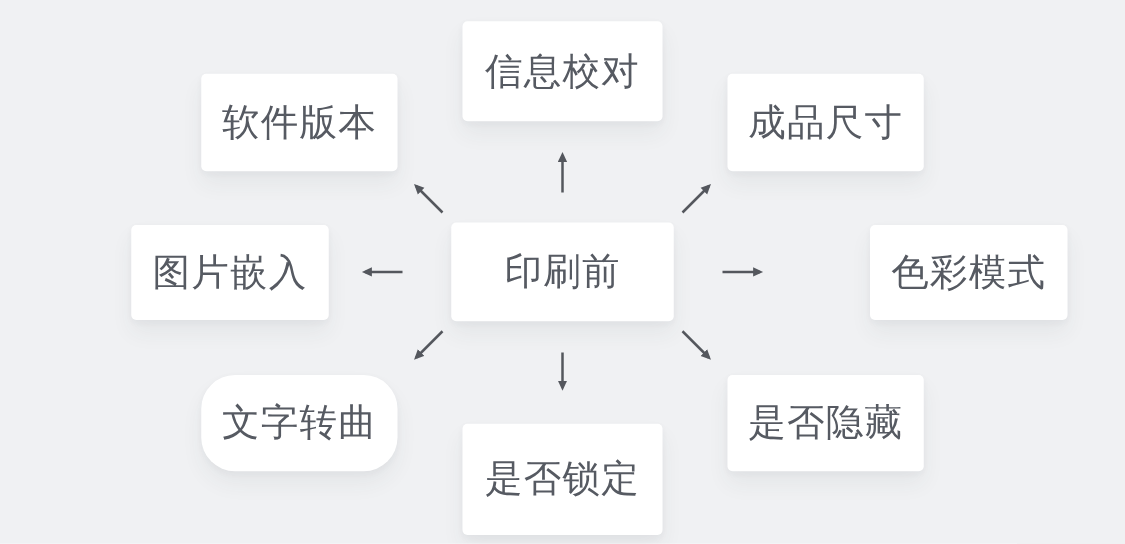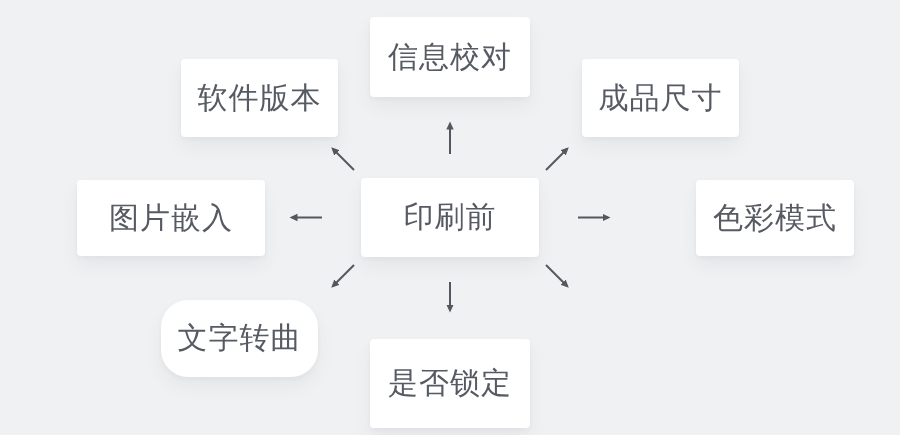--- a/index.html
+++ b/index.html
@@ -45,23 +45,23 @@
   .card .label {
     color: var(--text);
     font-size: 30px;
     font-weight: 400;
     letter-spacing: 1px;
     white-space: nowrap;
   }
   
   .node-center       { left: 361px; top: 178px; width: 178px; height: 79px; }
   .node-top          { left: 370px; top: 17px;  width: 160px; height: 80px; }
-  .node-top-left     { left: 161px; top: 59px;  width: 157px; height: 78px; margin-left: 20px; }
+  .node-top-left     { left: 161px; top: 59px;  width: 157px; height: 78px; }
   .node-top-right    { left: 582px; top: 59px;  width: 157px; height: 78px; }
-  .node-left         { left: 77px;  top: 180px; width: 188px; height: 76px; }
+  .node-left         { left: 105px;  top: 180px; width: 158px; height: 76px; }
   .node-right        { left: 651px; top: 180px; width: 158px; height: 76px; margin-left: 45px; }
   .node-bottom-left  { left: 161px; top: 300px; width: 157px; height: 77px; border-radius: 27px; }
   .node-bottom       { left: 370px; top: 339px; width: 160px; height: 89px; }
   .node-bottom-right { left: 582px; top: 300px; width: 157px; height: 77px; }
 </style>
 </head>
 <body>
 
 <div class="canvas">
 
@@ -106,14 +106,17 @@
   </div>
 
   <div class="card node-bottom-left">
     <span class="label">文字转曲</span>
   </div>
 
   <div class="card node-bottom">
     <span class="label">是否锁定</span>
   </div>
 
+  <div class="card node-bottom-right">
+    <span class="label">是否隐藏</span>
+  </div>
 
 </div>
 
 </body></html>

